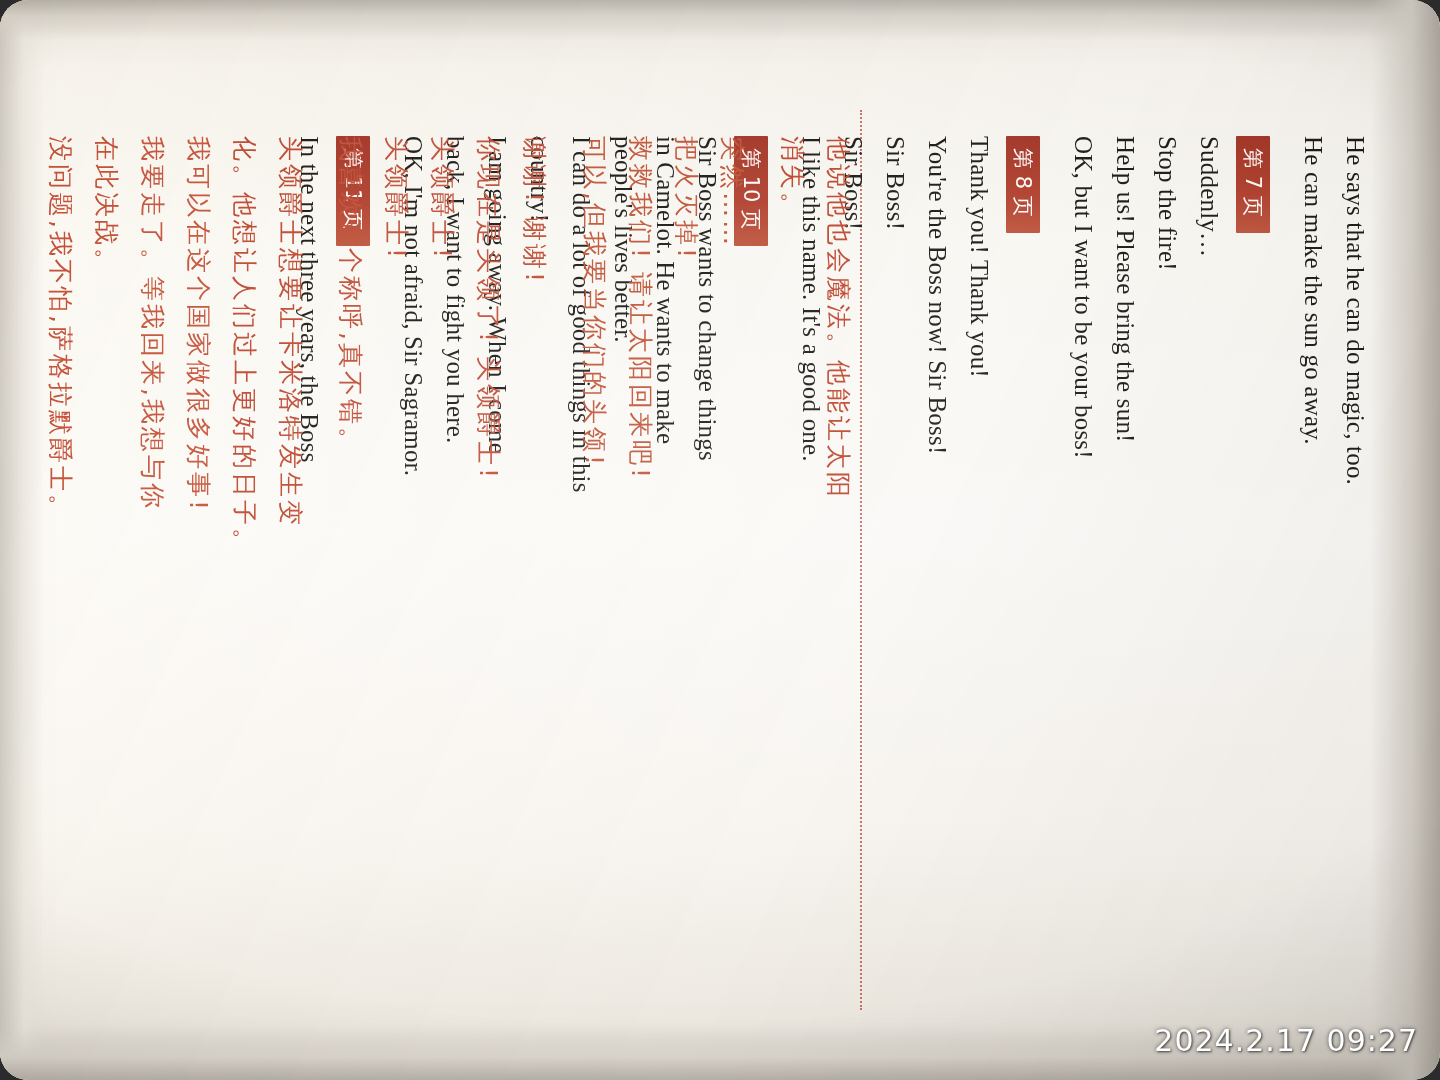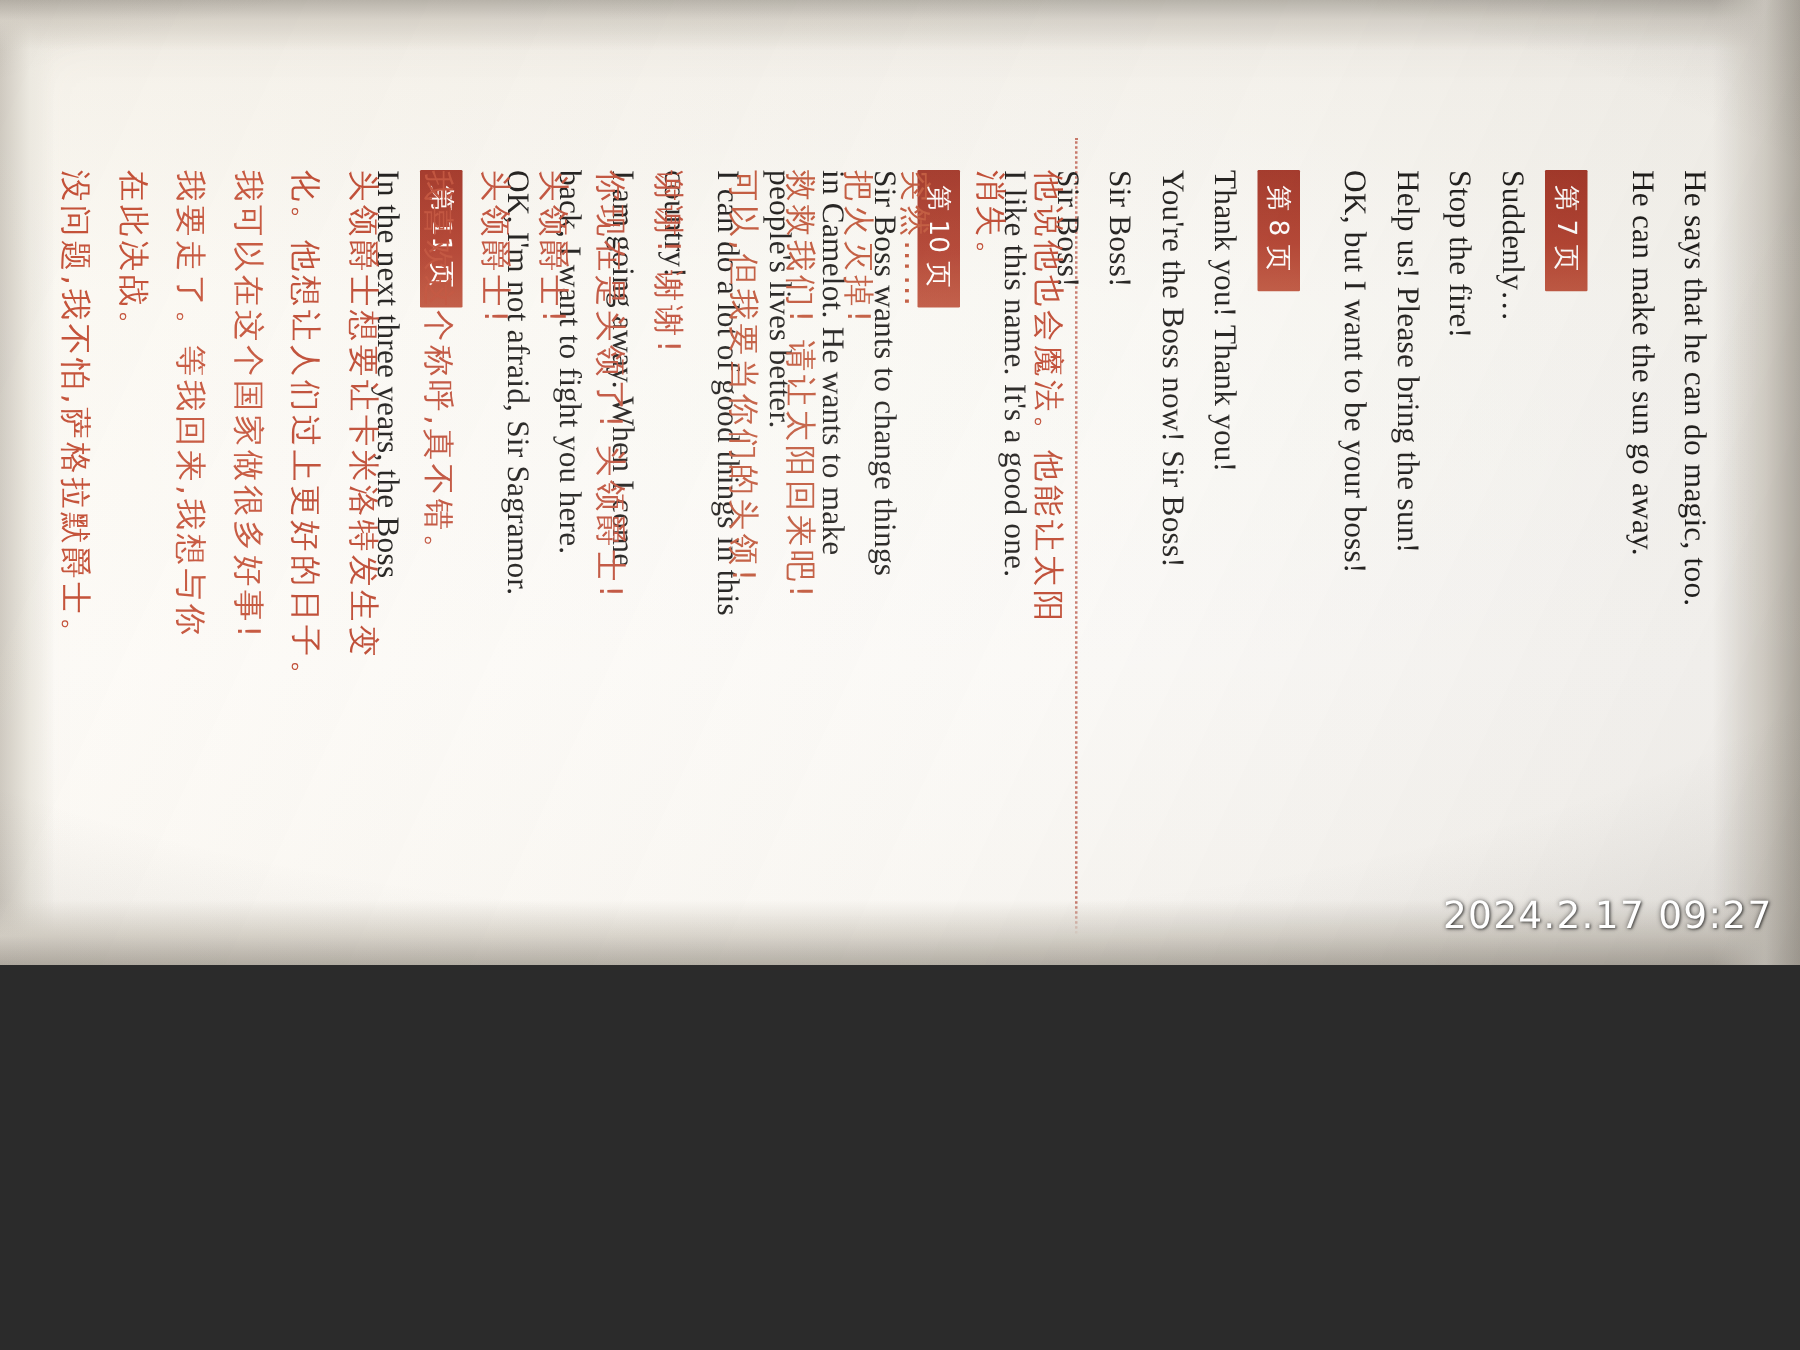--- a/index.html
+++ b/index.html
@@ -3,24 +3,25 @@
 <meta charset="utf-8">
 <style>
   html, body {
     margin: 0;
     padding: 0;
     background: #2b2b2b;
   }
   #page {
     position: relative;
     width: 1440px;
-    height: 772px;
+    height: 1080px;
     overflow: hidden;
     background: #c9c7c2;
     font-family: "Liberation Serif", serif;
+    border-radius: 28px;
   }
 
   
   .paper {
     position: absolute;
     left: -2px;
     top: 4px;
     width: 1450px;
     height: 1058px;
     background:

